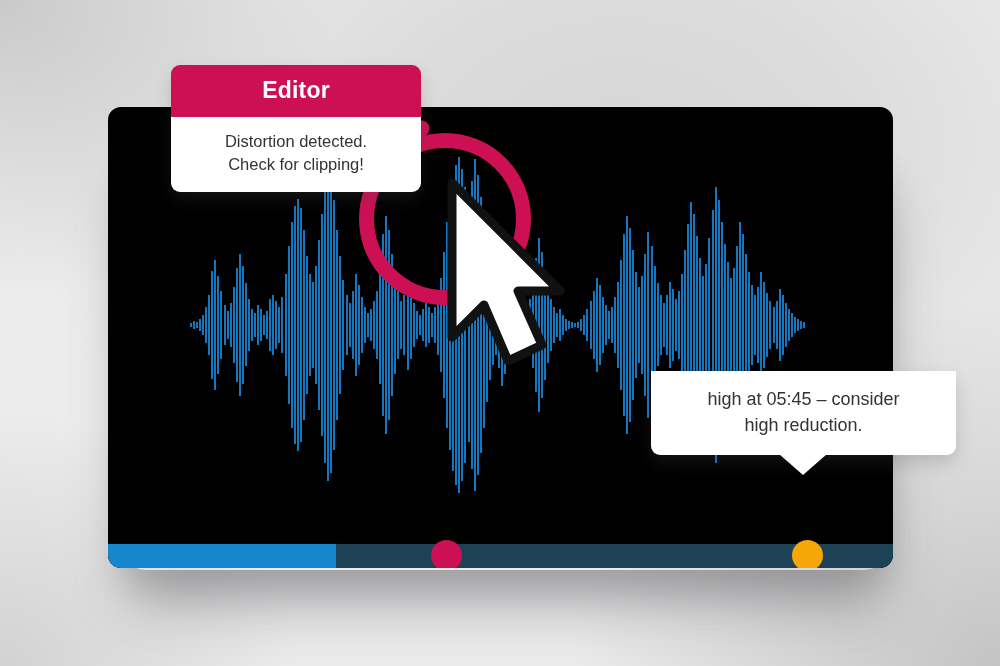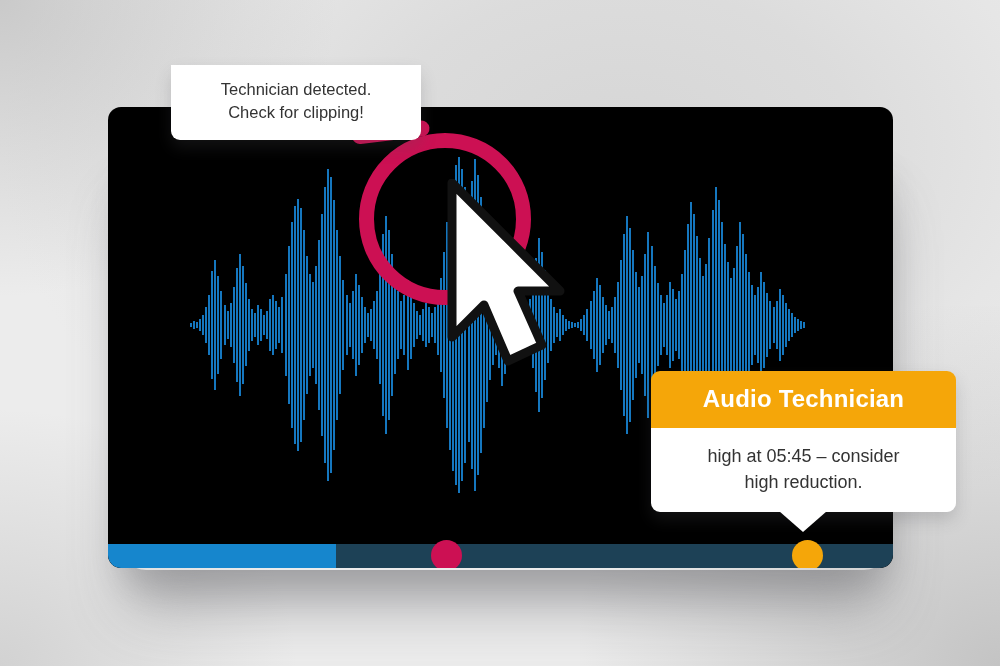--- a/index.html
+++ b/index.html
@@ -317,28 +317,28 @@
         <div id="track"></div>
         <div id="fill" style="width: 228px;"></div>
         <div class="marker" id="marker-editor" style="left: 323px;"></div>
         <div class="marker" id="marker-tech" style="left: 684px;"></div>
       </div>
 
     </div>
   </div>
 
   <div class="callout" id="callout-editor">
+    <div class="callout-head">Editor</div>
     <div class="callout-body">
-      <div>Technician detected.</div>
+      <div>Distortion detected.</div>
       <div>Check for clipping!</div>
     </div>
   </div>
 
   <div class="callout" id="callout-tech">
-    <div class="callout-head">Audio Technician</div>
     <div class="callout-body">
       <div>high at 05:45 – consider</div>
       <div>high reduction.</div>
     </div>
     <div id="tech-tail"></div>
   </div>
 
 </div>
 
 </body></html>

